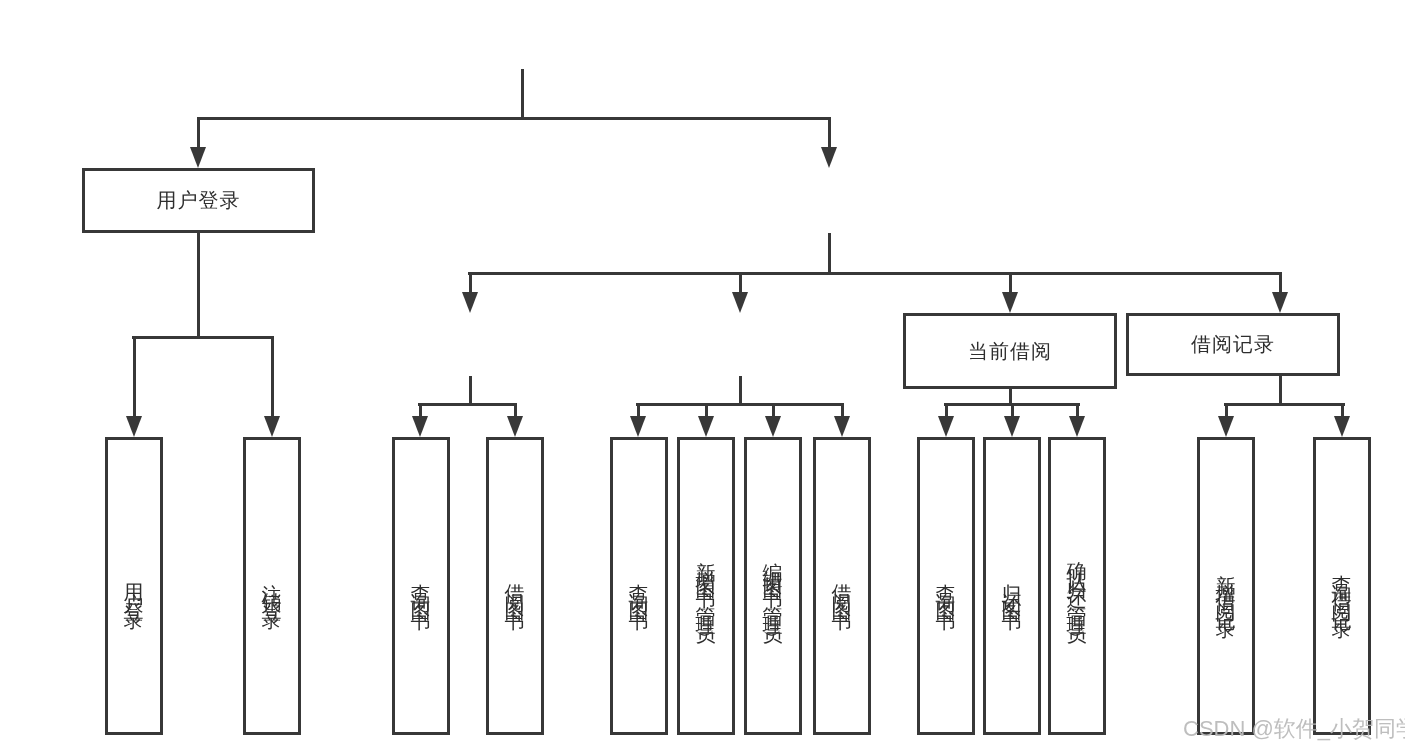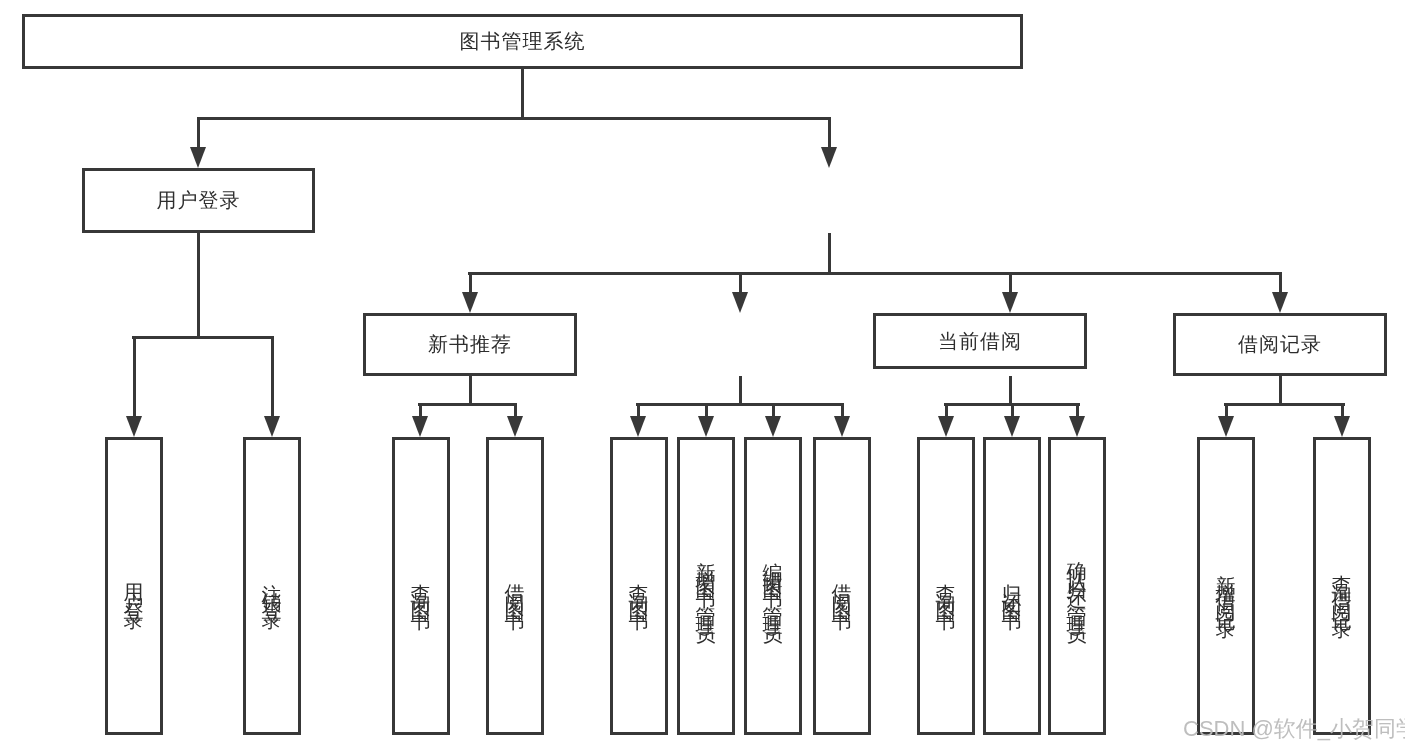--- a/index.html
+++ b/index.html
@@ -124,35 +124,29 @@
   <div class="vline" style="left:1076px;top:403px;height:15px"></div>
   <div class="arrow" style="left:1069px;top:416px"></div>
 
   <div class="vline" style="left:1279px;top:376px;height:29px"></div>
   <div class="hline" style="left:1224px;top:403px;width:121px"></div>
   <div class="vline" style="left:1225px;top:403px;height:15px"></div>
   <div class="arrow" style="left:1218px;top:416px"></div>
   <div class="vline" style="left:1341px;top:403px;height:15px"></div>
   <div class="arrow" style="left:1334px;top:416px"></div>
 
-  <div class="box" style="left:22px;top:14px;width:1001px;height:55px">
-    <span class="lbl">图书管理系统</span>
-  </div>
 
   <div class="box" style="left:82px;top:168px;width:233px;height:65px">
     <span class="lbl">用户登录</span>
   </div>
 
-  <div class="box" style="left:363px;top:313px;width:214px;height:63px">
-    <span class="lbl">新书推荐</span>
-  </div>
-  <div class="box" style="left:873px;top:313px;width:214px;height:56px">
+  <div class="box" style="left:903px;top:313px;width:214px;height:76px">
     <span class="lbl">当前借阅</span>
   </div>
-  <div class="box" style="left:1173px;top:313px;width:214px;height:63px">
+  <div class="box" style="left:1126px;top:313px;width:214px;height:63px">
     <span class="lbl">借阅记录</span>
   </div>
 
   <div class="box v" style="left:105px;top:437px;width:58px;height:298px">
     <span class="lbl">用户登录</span>
   </div>
   <div class="box v" style="left:243px;top:437px;width:58px;height:298px">
     <span class="lbl">注销登录</span>
   </div>
 

